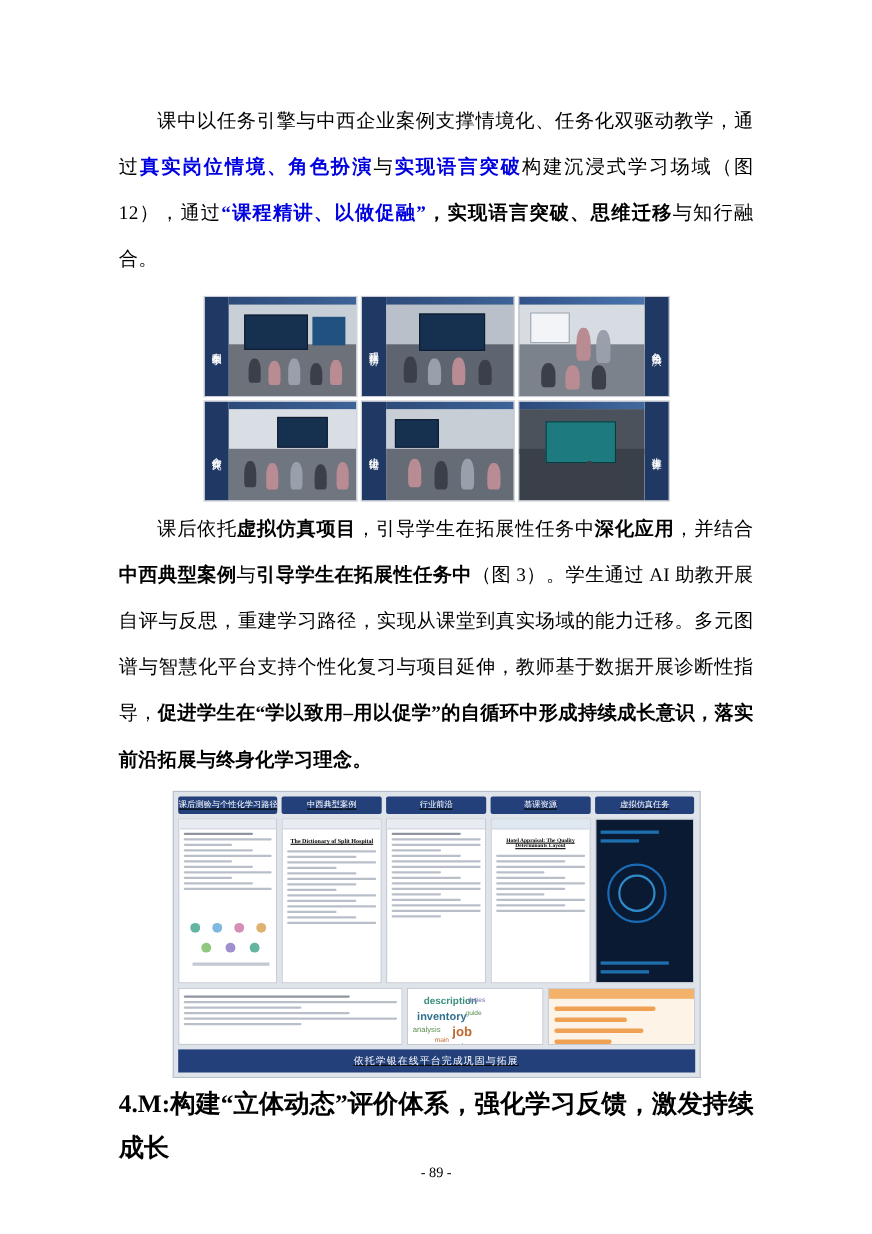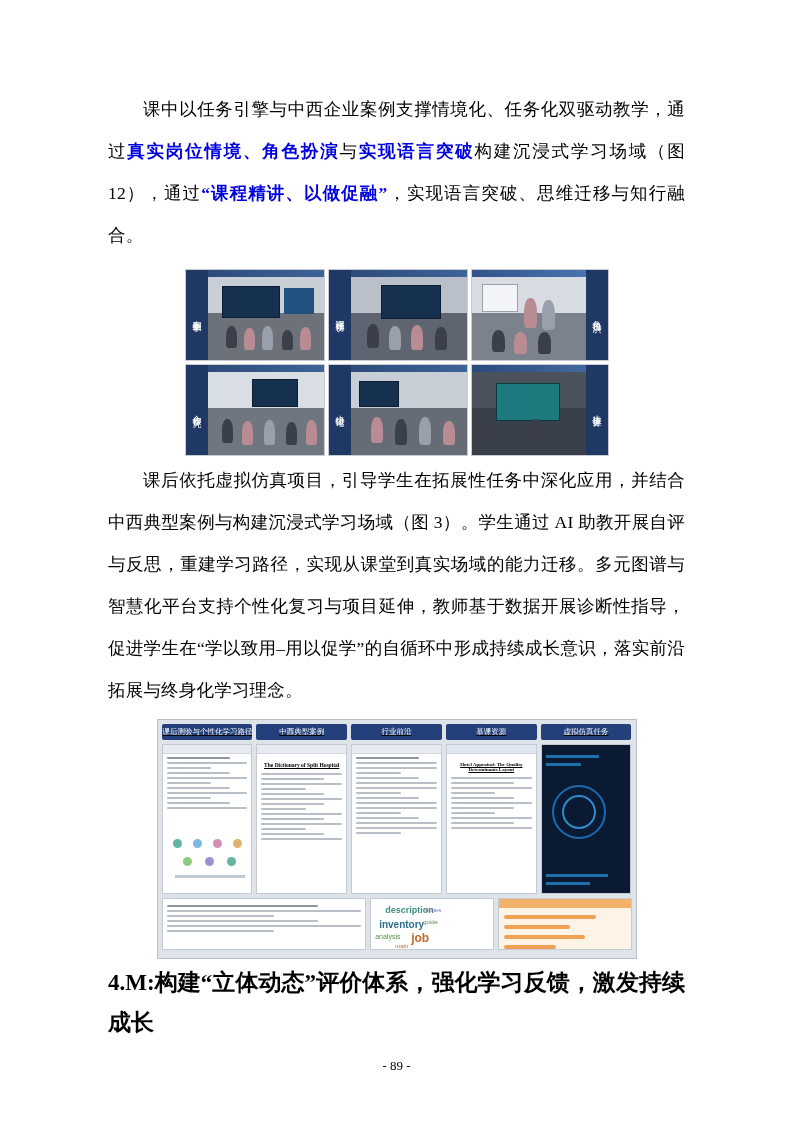--- a/index.html
+++ b/index.html
@@ -26,21 +26,21 @@
   p.body-para {
     font-size: 17.5px;
     line-height: 42px;
     margin: 0;
     text-align: justify;
     text-justify: inter-ideograph;
     text-indent: 2em;
     letter-spacing: 0.2px;
   }
   .blue-bold { color: #0000e0; font-weight: bold; }
-  .bold { font-weight: normal; }
+  .bold { font-weight: bold; }
 
   
   .fig12-wrap {
     margin: 10px 0 0 0;
     display: flex;
     justify-content: center;
   }
   .fig12 {
     width: 430px;
     background: #ffffff;
@@ -338,21 +338,21 @@
             <div class="person" style="left:82px; top:58px; width:12px; height:24px;"></div>
           </div>
           <div class="label-box" style="width:22px;">生讲生评</div>
         </div>
       </div>
 
     </div>
   </div>
 
 
-  <p class="body-para"><span>课后依托</span><span class="bold">虚拟仿真项目</span><span>，引导学生在拓展性任务中</span><span class="bold">深化应用</span><span>，并结合</span><span class="bold">中西典型案例</span><span>与</span><span class="bold">构建沉浸式学习场域</span><span>（图 3）。学生通过 AI 助教开展自评与反思，重建学习路径，实现从课堂到真实场域的能力迁移。多元图谱与智慧化平台支持个性化复习与项目延伸，教师基于数据开展诊断性指导，</span><span class="bold">促进学生在“学以致用–用以促学”的自循环中形成持续成长意识，落实前沿拓展与终身化学习理念。</span></p>
+  <p class="body-para"><span>课后依托</span><span class="bold">虚拟仿真项目</span><span>，引导学生在拓展性任务中</span><span class="bold">深化应用</span><span>，并结合</span><span class="bold">中西典型案例</span><span>与</span><span class="bold">引导学生在拓展性任务中</span><span>（图 3）。学生通过 AI 助教开展自评与反思，重建学习路径，实现从课堂到真实场域的能力迁移。多元图谱与智慧化平台支持个性化复习与项目延伸，教师基于数据开展诊断性指导，</span><span class="bold">促进学生在“学以致用–用以促学”的自循环中形成持续成长意识，落实前沿拓展与终身化学习理念。</span></p>
 
   <div class="fig13-wrap">
     <div class="fig13">
 
       <div class="fig13-tabs">
         <div class="fig13-tab">课后测验与个性化学习路径</div>
         <div class="fig13-tab">中西典型案例</div>
         <div class="fig13-tab">行业前沿</div>
         <div class="fig13-tab">慕课资源</div>
         <div class="fig13-tab">虚拟仿真任务</div>
@@ -484,20 +484,21 @@
             <div class="ohead"></div>
             <div class="obar" style="left:5px; top:16px; width:70%;"></div>
             <div class="obar" style="left:5px; top:26px; width:50%;"></div>
             <div class="obar" style="left:5px; top:36px; width:62%;"></div>
             <div class="obar" style="left:5px; top:46px; width:40%;"></div>
             <div class="obar" style="left:5px; top:56px; width:55%;"></div>
           </div>
         </div>
       </div>
 
+      <div class="f13-footer">依托学银在线平台完成巩固与拓展</div>
     </div>
   </div>
 
 
   <p class="heading-4">4.M:构建“立体动态”评价体系，强化学习反馈，激发持续成长</p>
 
 </div>
 
 <div class="page-number">- 89 -</div>
 

